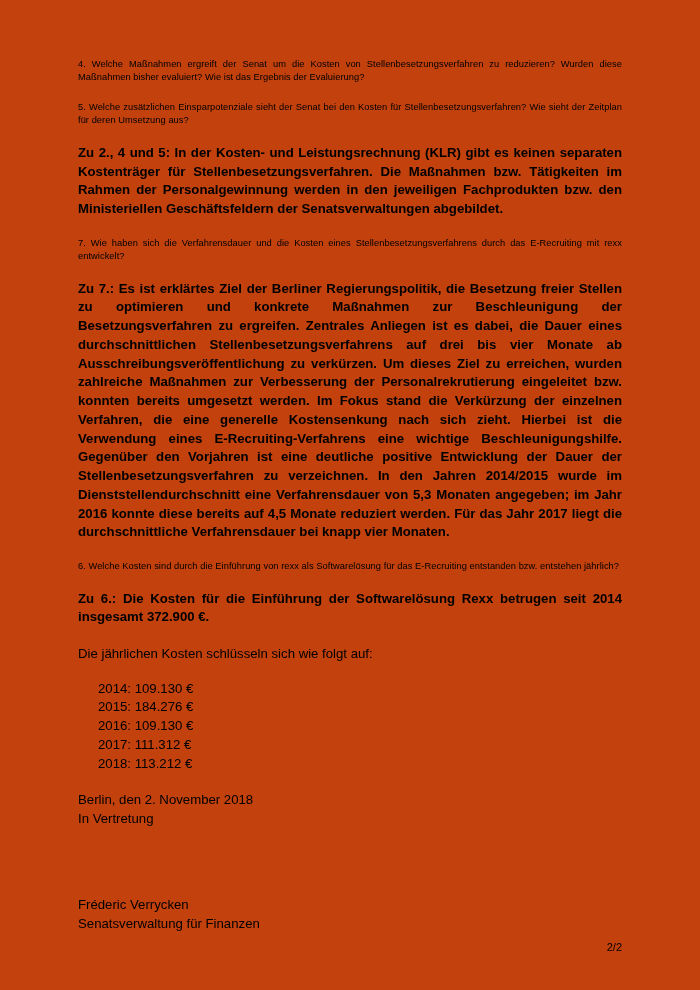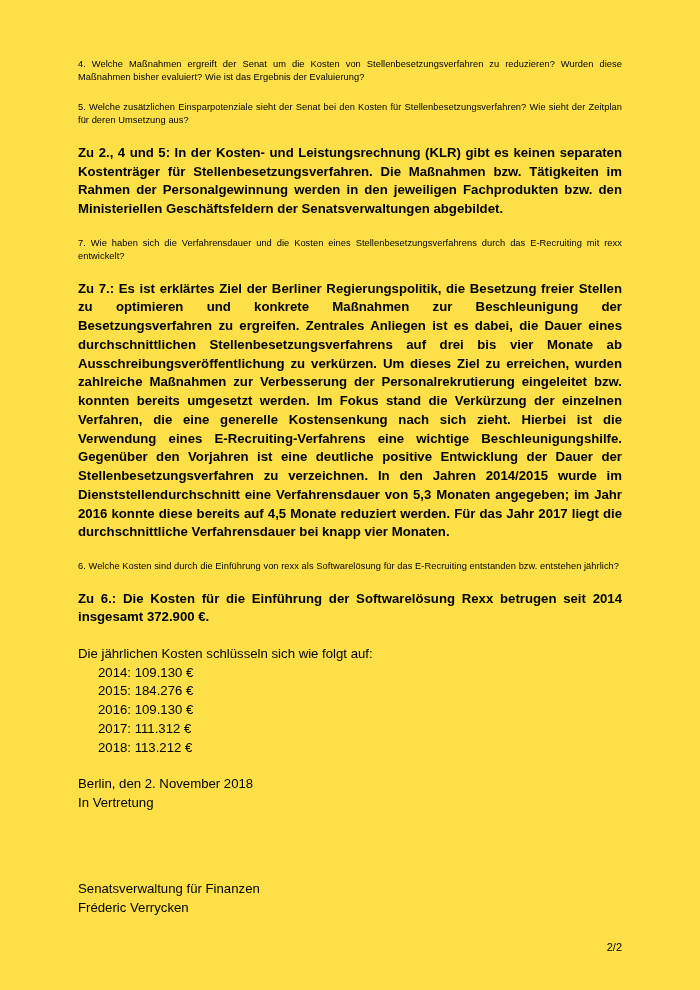--- a/index.html
+++ b/index.html
@@ -14,21 +14,21 @@
     color: #000000;
     position: relative;
     overflow: hidden;
   }
   .page {
     position: absolute;
     left: 0;
     top: 0;
     width: 700px;
     height: 990px;
-    background: #fde047;
+    background: #c2410c;
   }
   .content {
     position: absolute;
     left: 78px;
     top: 58px;
     width: 544px;
   }
   .q-small {
     font-size: 9.3px;
     line-height: 1.45;
@@ -86,37 +86,37 @@
     <p class="a-big">Zu 2., 4 und 5: In der Kosten- und Leistungsrechnung (KLR) gibt es keinen separaten Kostenträger für Stellenbesetzungsverfahren. Die Maßnahmen bzw. Tätigkeiten im Rahmen der Personalgewinnung werden in den jeweiligen Fachprodukten bzw. den Ministeriellen Geschäftsfeldern der Senatsverwaltungen abgebildet.</p>
 
     <p class="q-small">7. Wie haben sich die Verfahrensdauer und die Kosten eines Stellenbesetzungsverfahrens durch das E-Recruiting mit rexx entwickelt?</p>
 
     <p class="a-big">Zu 7.: Es ist erklärtes Ziel der Berliner Regierungspolitik, die Besetzung freier Stellen zu optimieren und konkrete Maßnahmen zur Beschleunigung der Besetzungsverfahren zu ergreifen. Zentrales Anliegen ist es dabei, die Dauer eines durchschnittlichen Stellenbesetzungsverfahrens auf drei bis vier Monate ab Ausschreibungsveröffentlichung zu verkürzen. Um dieses Ziel zu erreichen, wurden zahlreiche Maßnahmen zur Verbesserung der Personalrekrutierung eingeleitet bzw. konnten bereits umgesetzt werden. Im Fokus stand die Verkürzung der einzelnen Verfahren, die eine generelle Kostensenkung nach sich zieht. Hierbei ist die Verwendung eines E-Recruiting-Verfahrens eine wichtige Beschleunigungshilfe. Gegenüber den Vorjahren ist eine deutliche positive Entwicklung der Dauer der Stellenbesetzungsverfahren zu verzeichnen. In den Jahren 2014/2015 wurde im Dienststellendurchschnitt eine Verfahrensdauer von 5,3 Monaten angegeben; im Jahr 2016 konnte diese bereits auf 4,5 Monate reduziert werden. Für das Jahr 2017 liegt die durchschnittliche Verfahrensdauer bei knapp vier Monaten.</p>
 
     <p class="q-small" style="margin-top:4px">6. Welche Kosten sind durch die Einführung von rexx als Softwarelösung für das E-Recruiting entstanden bzw. entstehen jährlich?</p>
 
     <p class="a-big">Zu 6.: Die Kosten für die Einführung der Softwarelösung Rexx betrugen seit 2014 insgesamt 372.900 €.</p>
 
-    <p class="plain" style="margin-bottom:0">Die jährlichen Kosten schlüsseln sich wie folgt auf:</p>
+    <p class="plain" style="margin-bottom:16px">Die jährlichen Kosten schlüsseln sich wie folgt auf:</p>
 
     <div class="list">
       <div>2014: 109.130 €</div>
       <div>2015: 184.276 €</div>
       <div>2016: 109.130 €</div>
       <div>2017: 111.312 €</div>
       <div>2018: 113.212 €</div>
     </div>
 
     <p class="plain" style="margin-bottom:0">Berlin, den 2. November 2018</p>
 
     <p class="plain" style="margin-bottom:15px">In Vertretung</p>
 
     <div class="spacer-sig"></div>
 
     <div class="sig-block">
+      <div>Fréderic Verrycken</div>
       <div>Senatsverwaltung für Finanzen</div>
-      <div>Fréderic Verrycken</div>
     </div>
 
   </div>
 
   <div class="pagenum">2/2</div>
 </div>
 
 </body></html>

